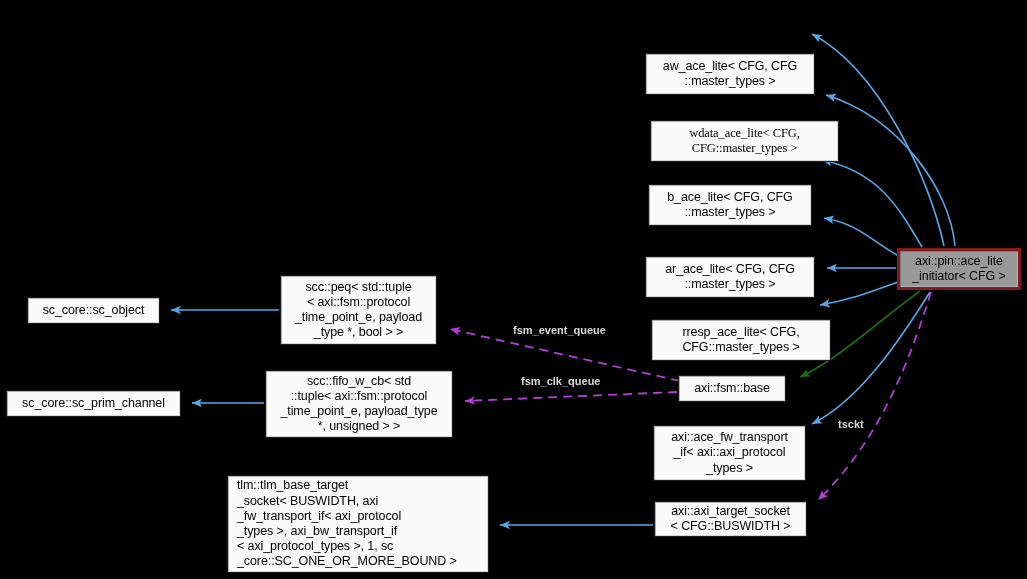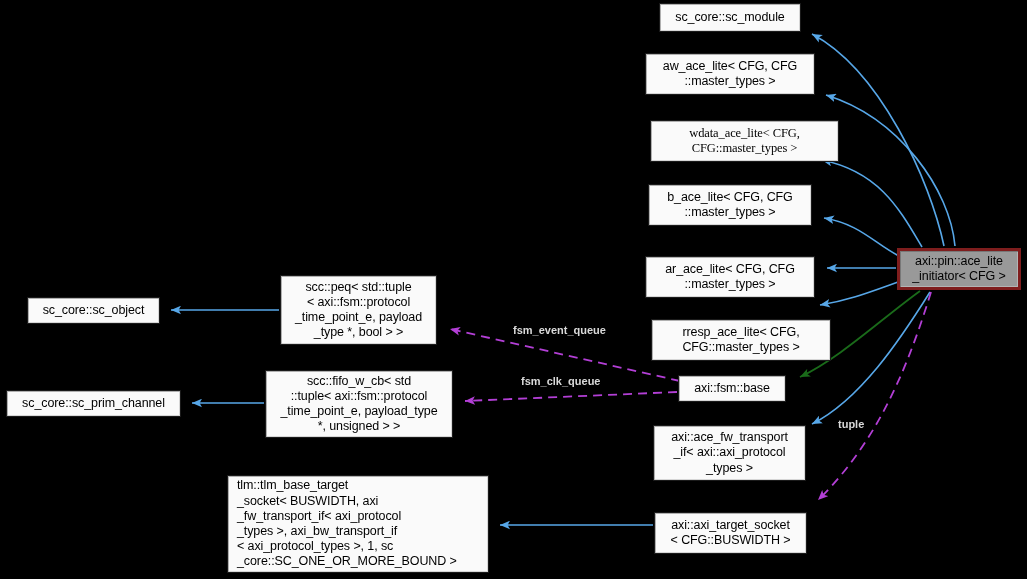--- a/index.html
+++ b/index.html
@@ -93,21 +93,20 @@
 
     <path d="M 680,381 L 450,329" fill="none" stroke="#b33fd6" stroke-width="1.8" stroke-dasharray="9,6" marker-end="url(#arrow-purple)"></path>
 
     <path d="M 677,392 L 465,401" fill="none" stroke="#b33fd6" stroke-width="1.8" stroke-dasharray="9,6" marker-end="url(#arrow-purple)"></path>
 
     <path d="M 931,292 C 910,360 880,440 818,500" fill="none" stroke="#b33fd6" stroke-width="1.8" stroke-dasharray="9,6" marker-end="url(#arrow-purple)"></path>
 
     <path d="M 653,525 L 500,525" fill="none" stroke="#57a7e8" stroke-width="1.6" marker-end="url(#arrow-blue)"></path>
   </svg>
 
-  <div class="node" style="left:659px; top:3px; width:142px; height:29px;">sc_core::sc_module</div>
 
   <div class="node" style="left:645px; top:53px; width:170px; height:42px;">aw_ace_lite&lt; CFG, CFG
 ::master_types &gt;</div>
 
   <div class="node" style="left:650px; top:120px; width:189px; height:42px;font-family:Liberation Serif, serif;">wdata_ace_lite&lt; CFG,
 CFG::master_types &gt;</div>
 
   <div class="node" style="left:648px; top:184px; width:164px; height:42px;">b_ace_lite&lt; CFG, CFG
 ::master_types &gt;</div>
 
@@ -140,22 +139,22 @@
 _if&lt; axi::axi_protocol
 _types &gt;</div>
 
   <div class="node" style="left:227px; top:475px; width:262px; height:98px; text-align:left; justify-content:flex-start; padding-left:9px;">tlm::tlm_base_target
 _socket&lt; BUSWIDTH, axi
 _fw_transport_if&lt; axi_protocol
 _types &gt;, axi_bw_transport_if
 &lt; axi_protocol_types &gt;, 1, sc
 _core::SC_ONE_OR_MORE_BOUND &gt;</div>
 
-  <div class="node" style="left:654px; top:512px; width:153px; height:42px;">axi::axi_target_socket
+  <div class="node" style="left:654px; top:501px; width:153px; height:36px;">axi::axi_target_socket
 &lt; CFG::BUSWIDTH &gt;</div>
 
   <div class="edge-label" style="left:513px; top:324px;">fsm_event_queue</div>
 
   <div class="edge-label" style="left:521px; top:375px;">fsm_clk_queue</div>
 
-  <div class="edge-label" style="left:838px; top:418px;">tuple</div>
+  <div class="edge-label" style="left:838px; top:418px;">tsckt</div>
 
 </div>
 
 </body></html>

